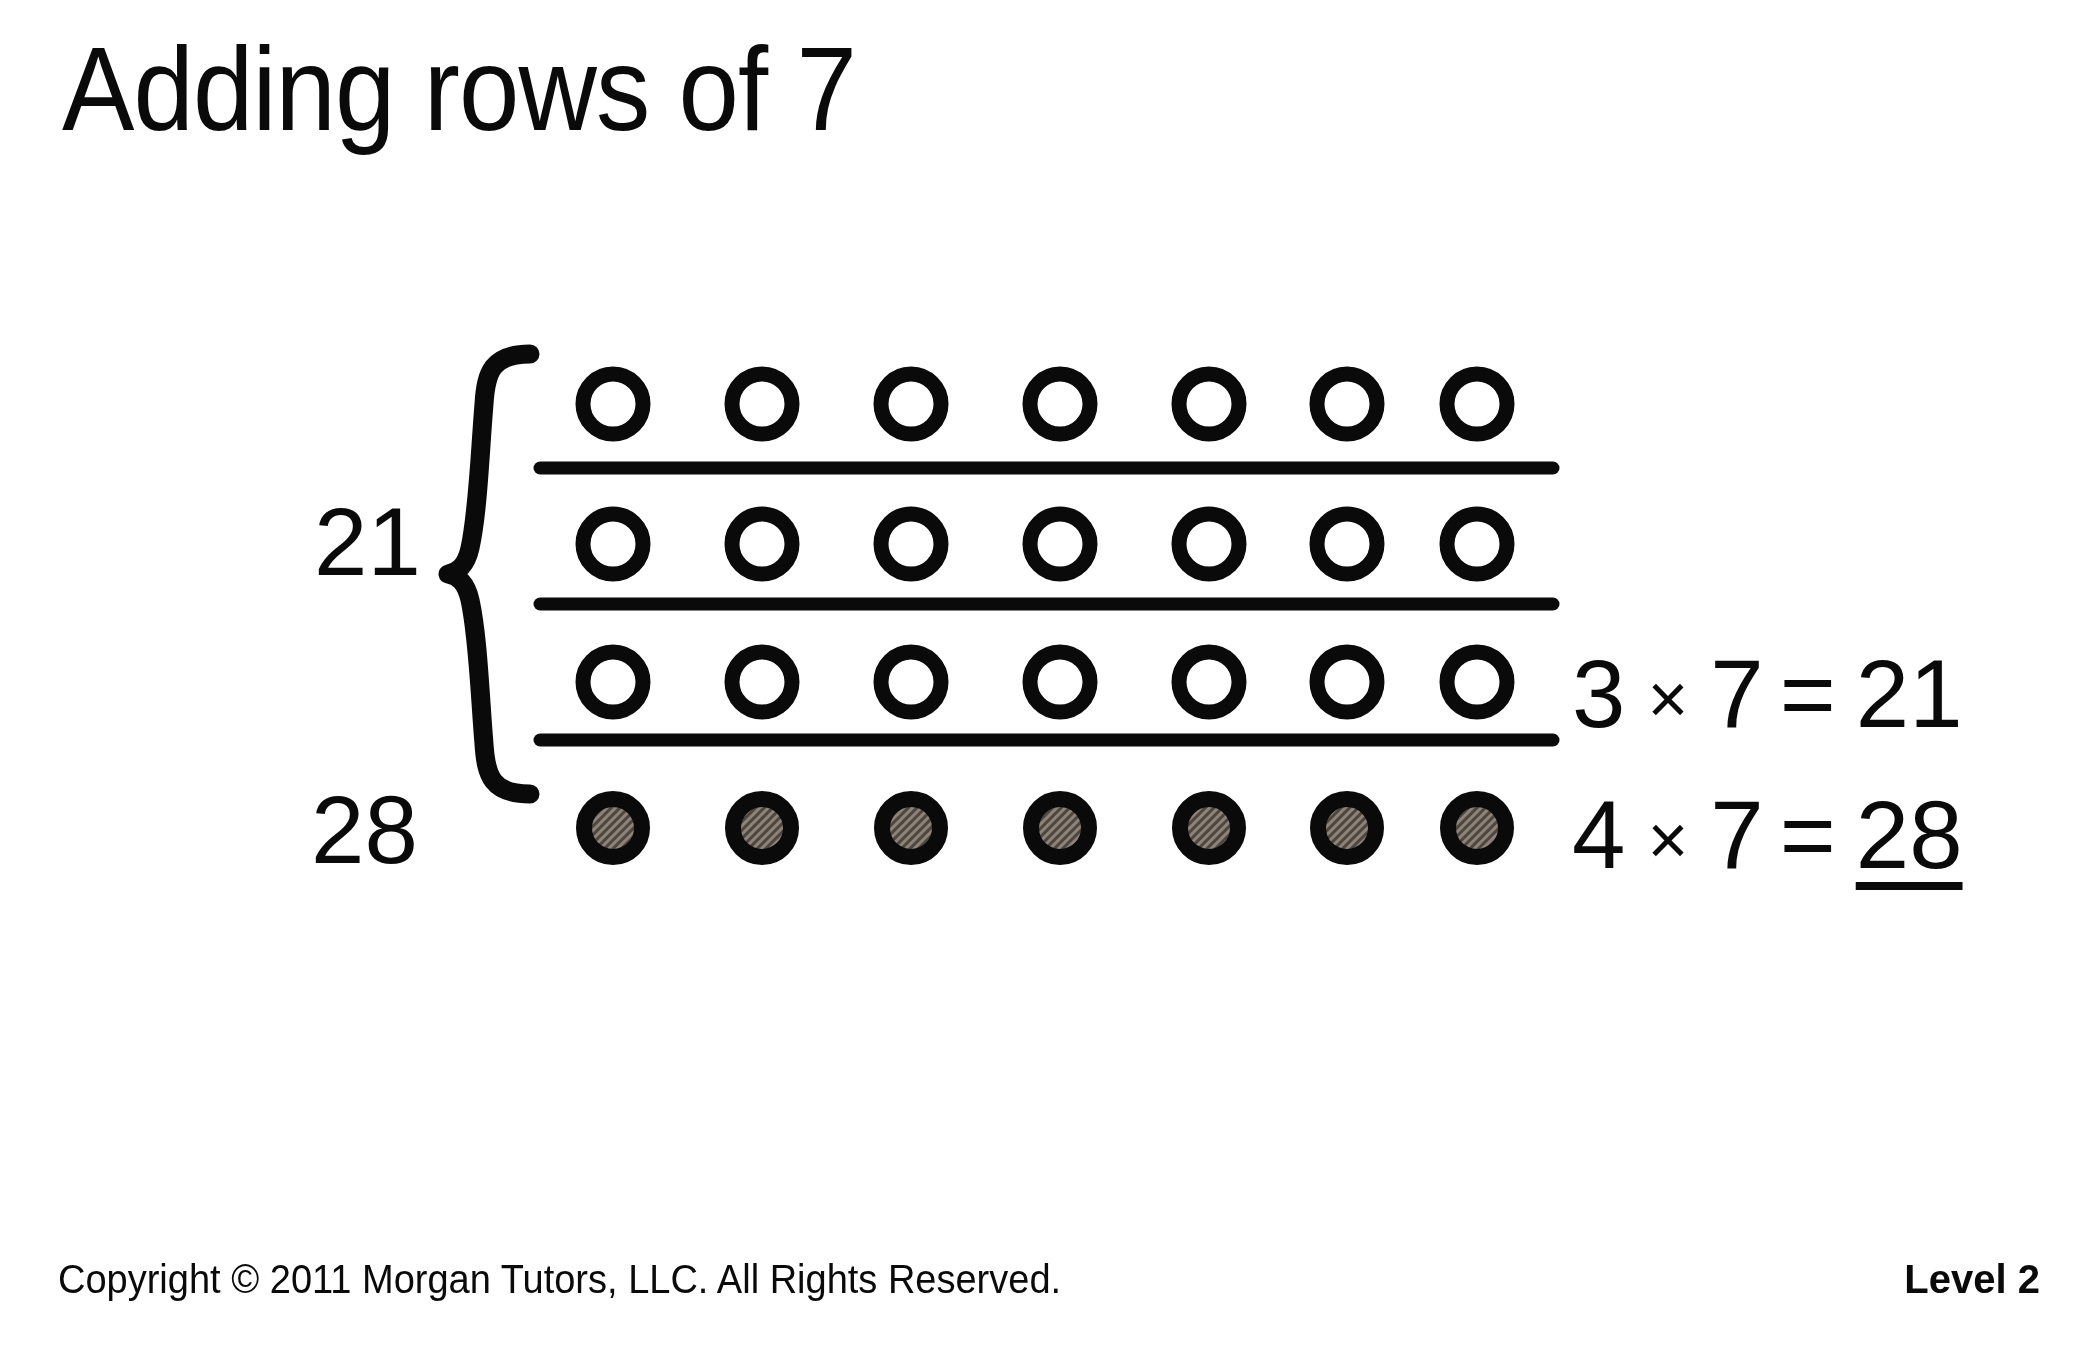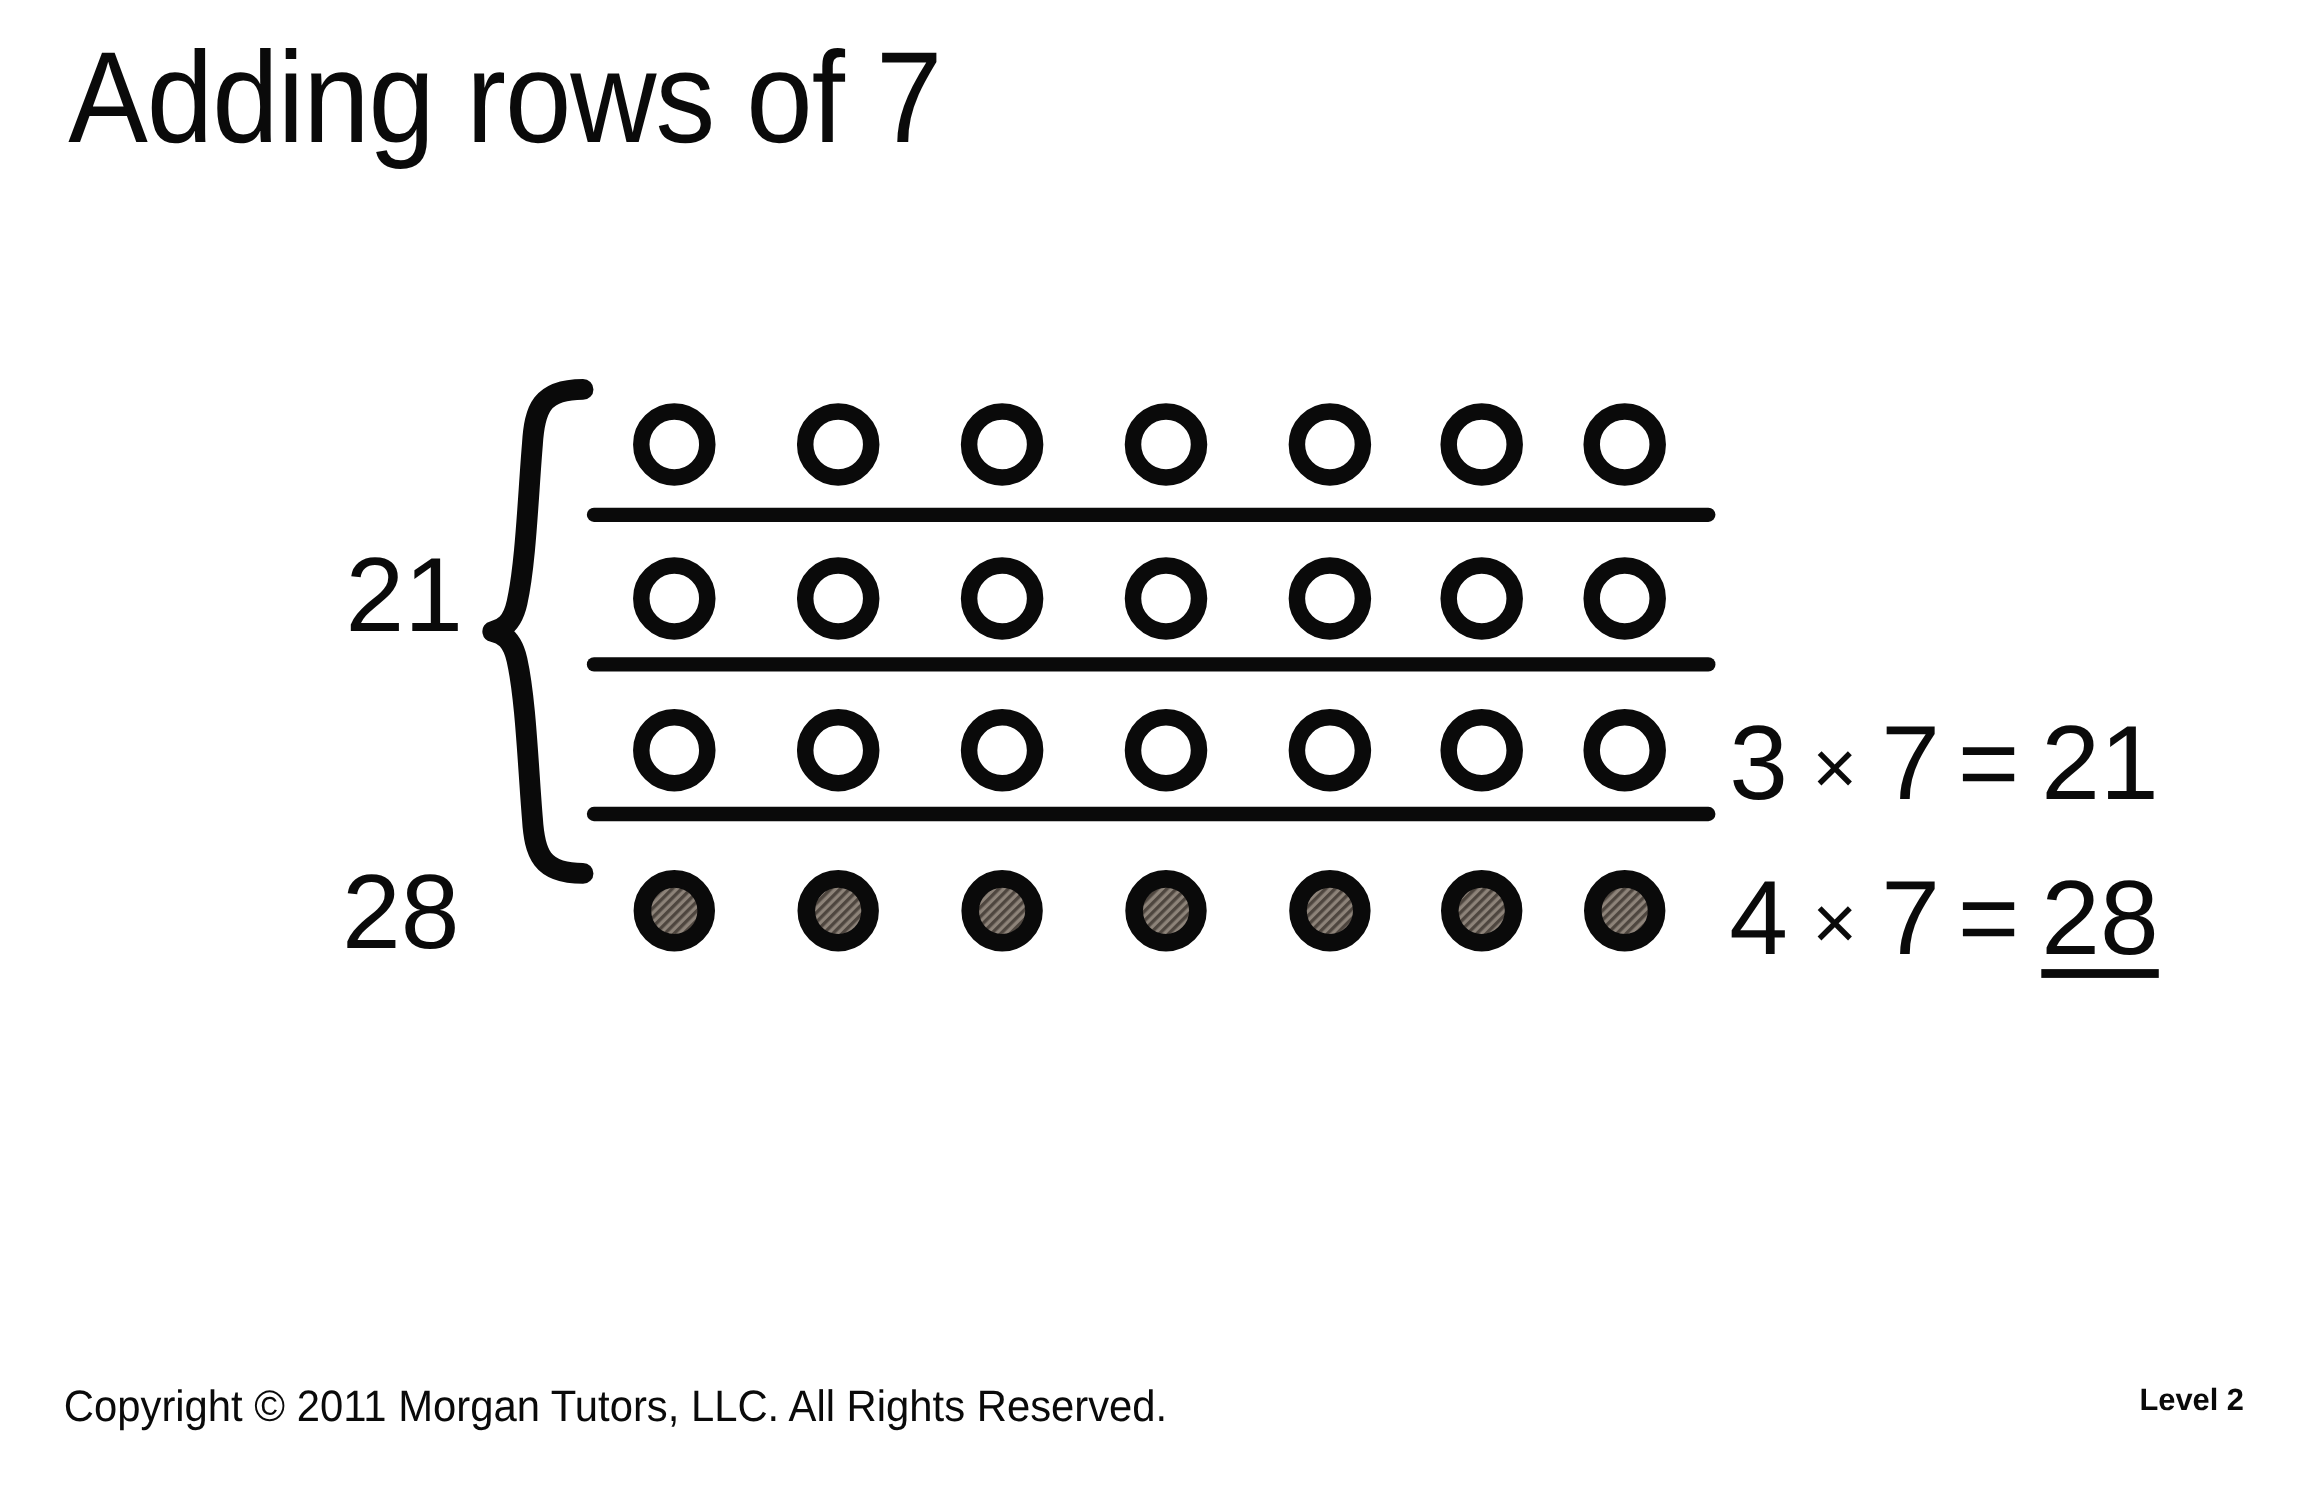--- a/index.html
+++ b/index.html
@@ -95,21 +95,21 @@
     font-weight: 400;
     color: #0a0a0a;
     white-space: nowrap;
     transform: scaleX(0.95);
     transform-origin: left top;
   }
   #footer-level {
     position: absolute;
     right: 58px;
     top: 1259px;
-    font-size: 28px;
+    font-size: 40px;
     line-height: 1;
     font-weight: bold;
     color: #0a0a0a;
     white-space: nowrap;
   }
 </style>
 </head>
 <body>
 
 <div id="slide-title">Adding rows of 7</div>

